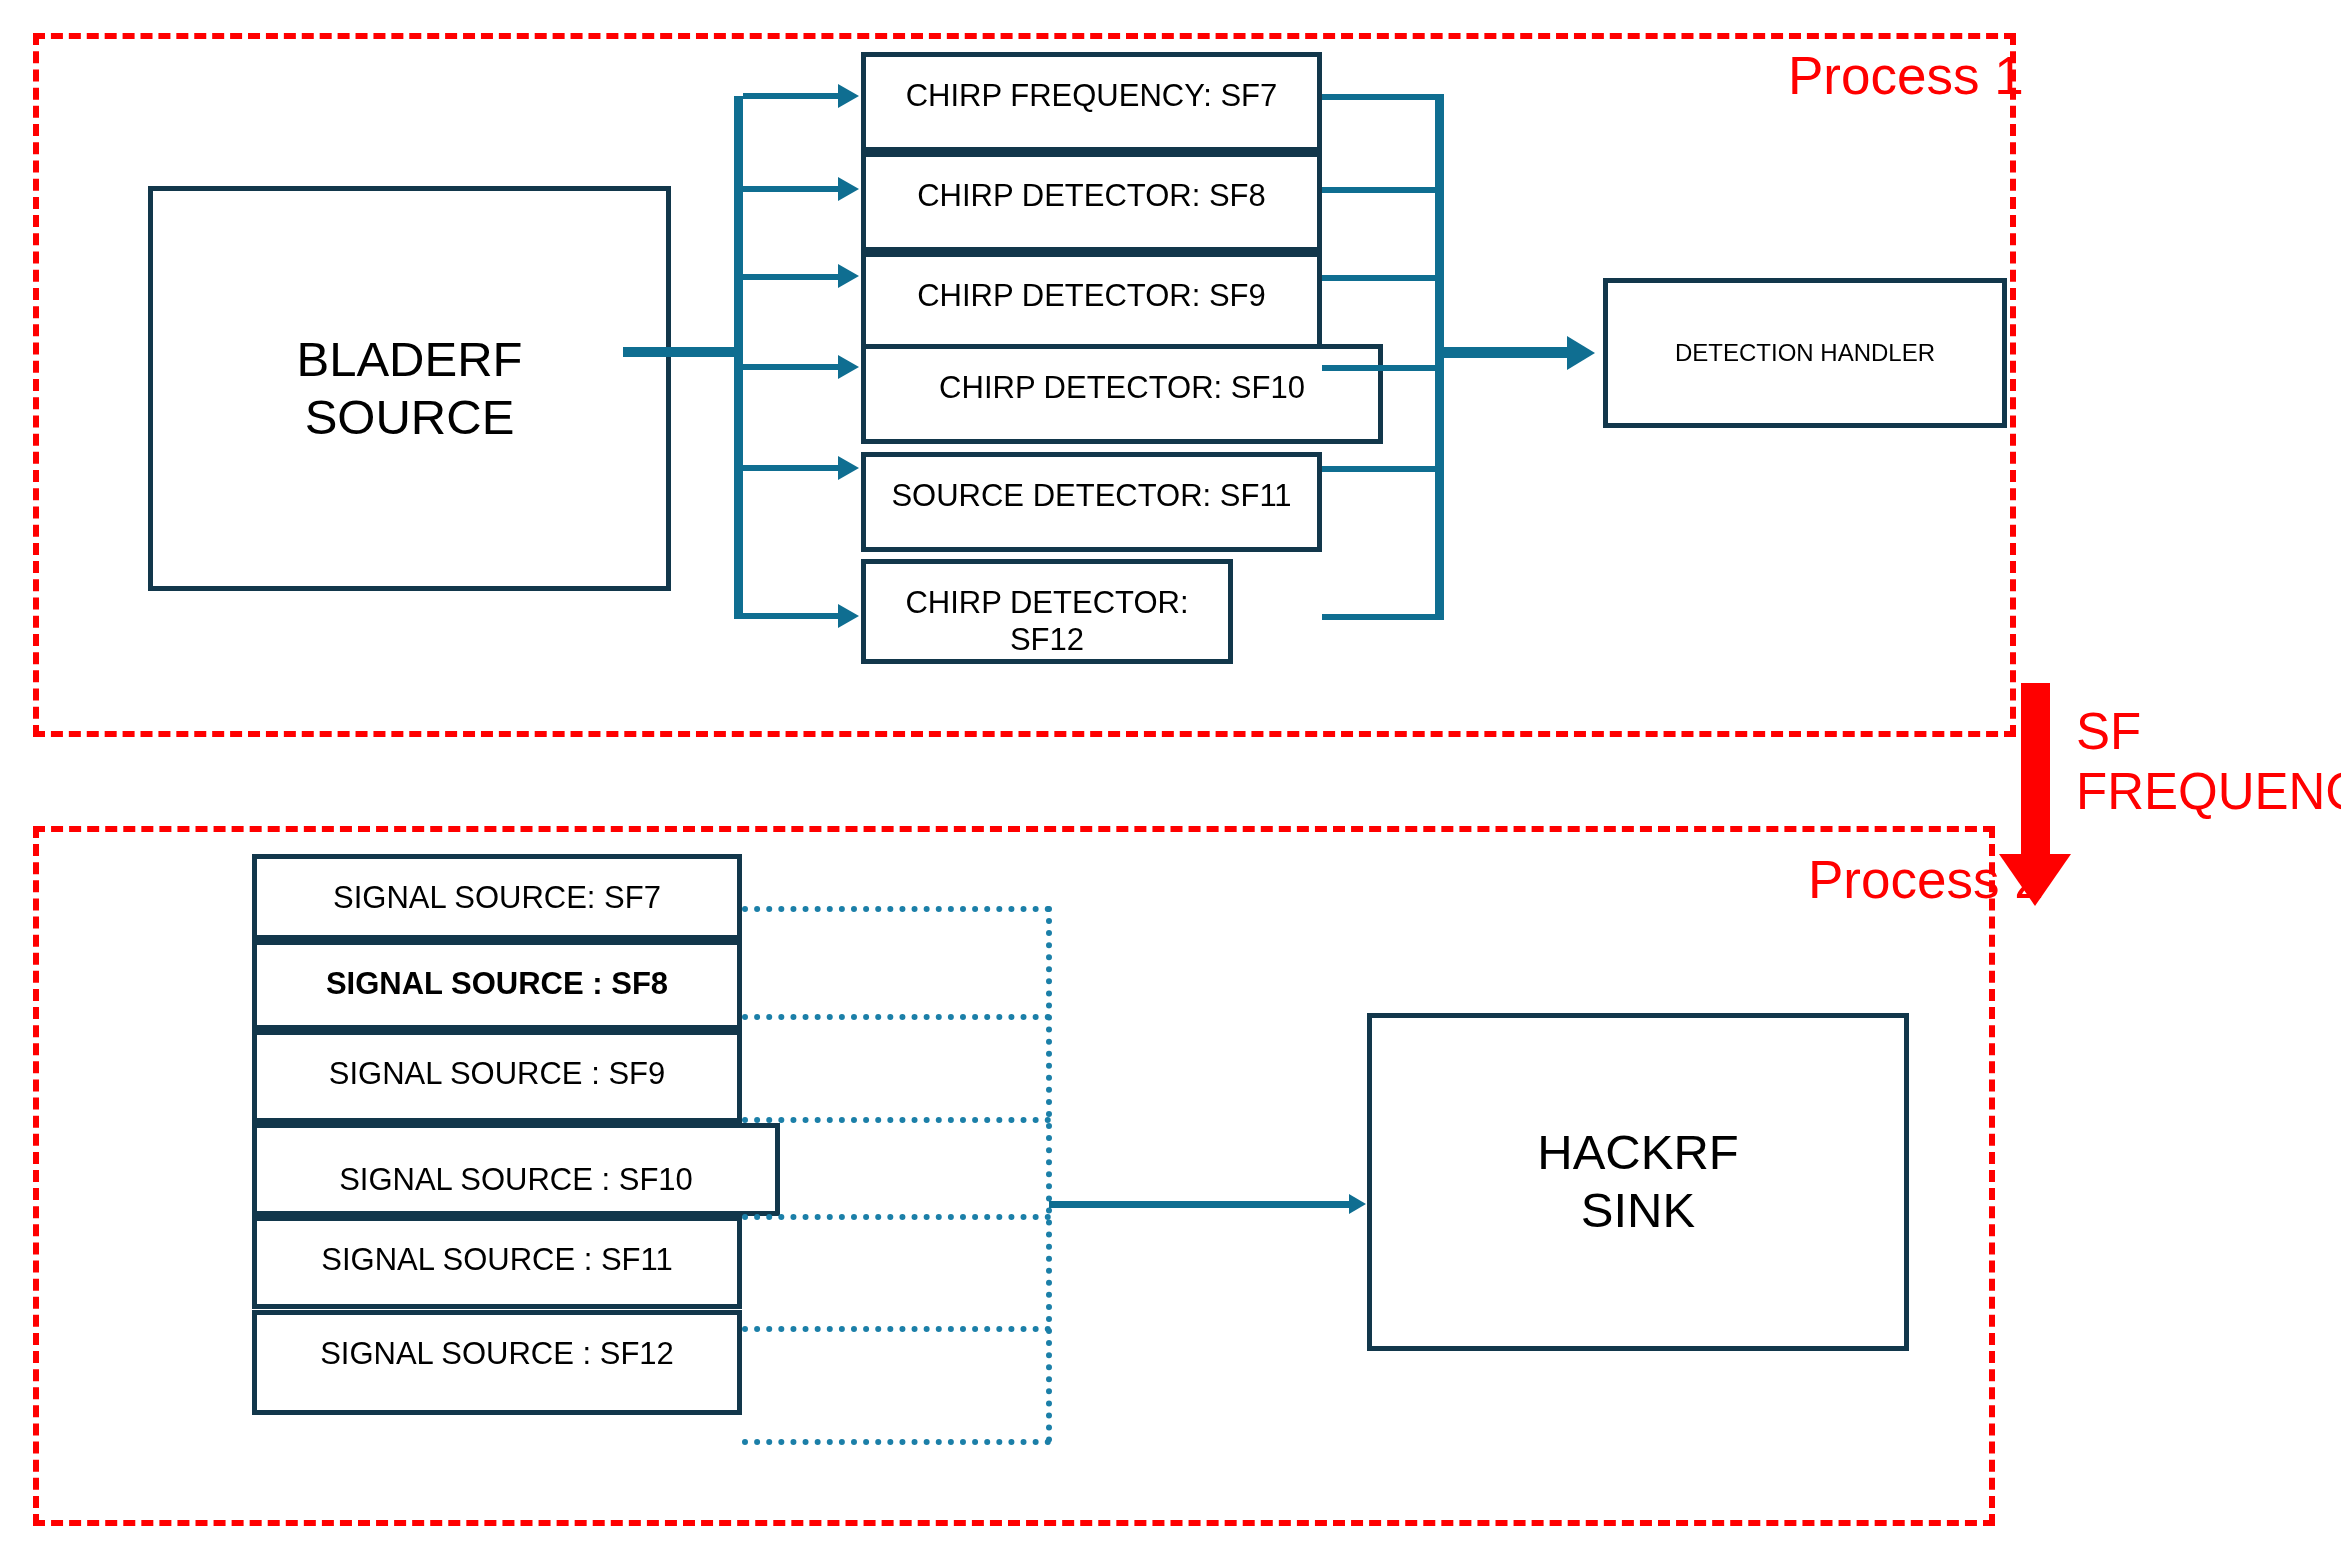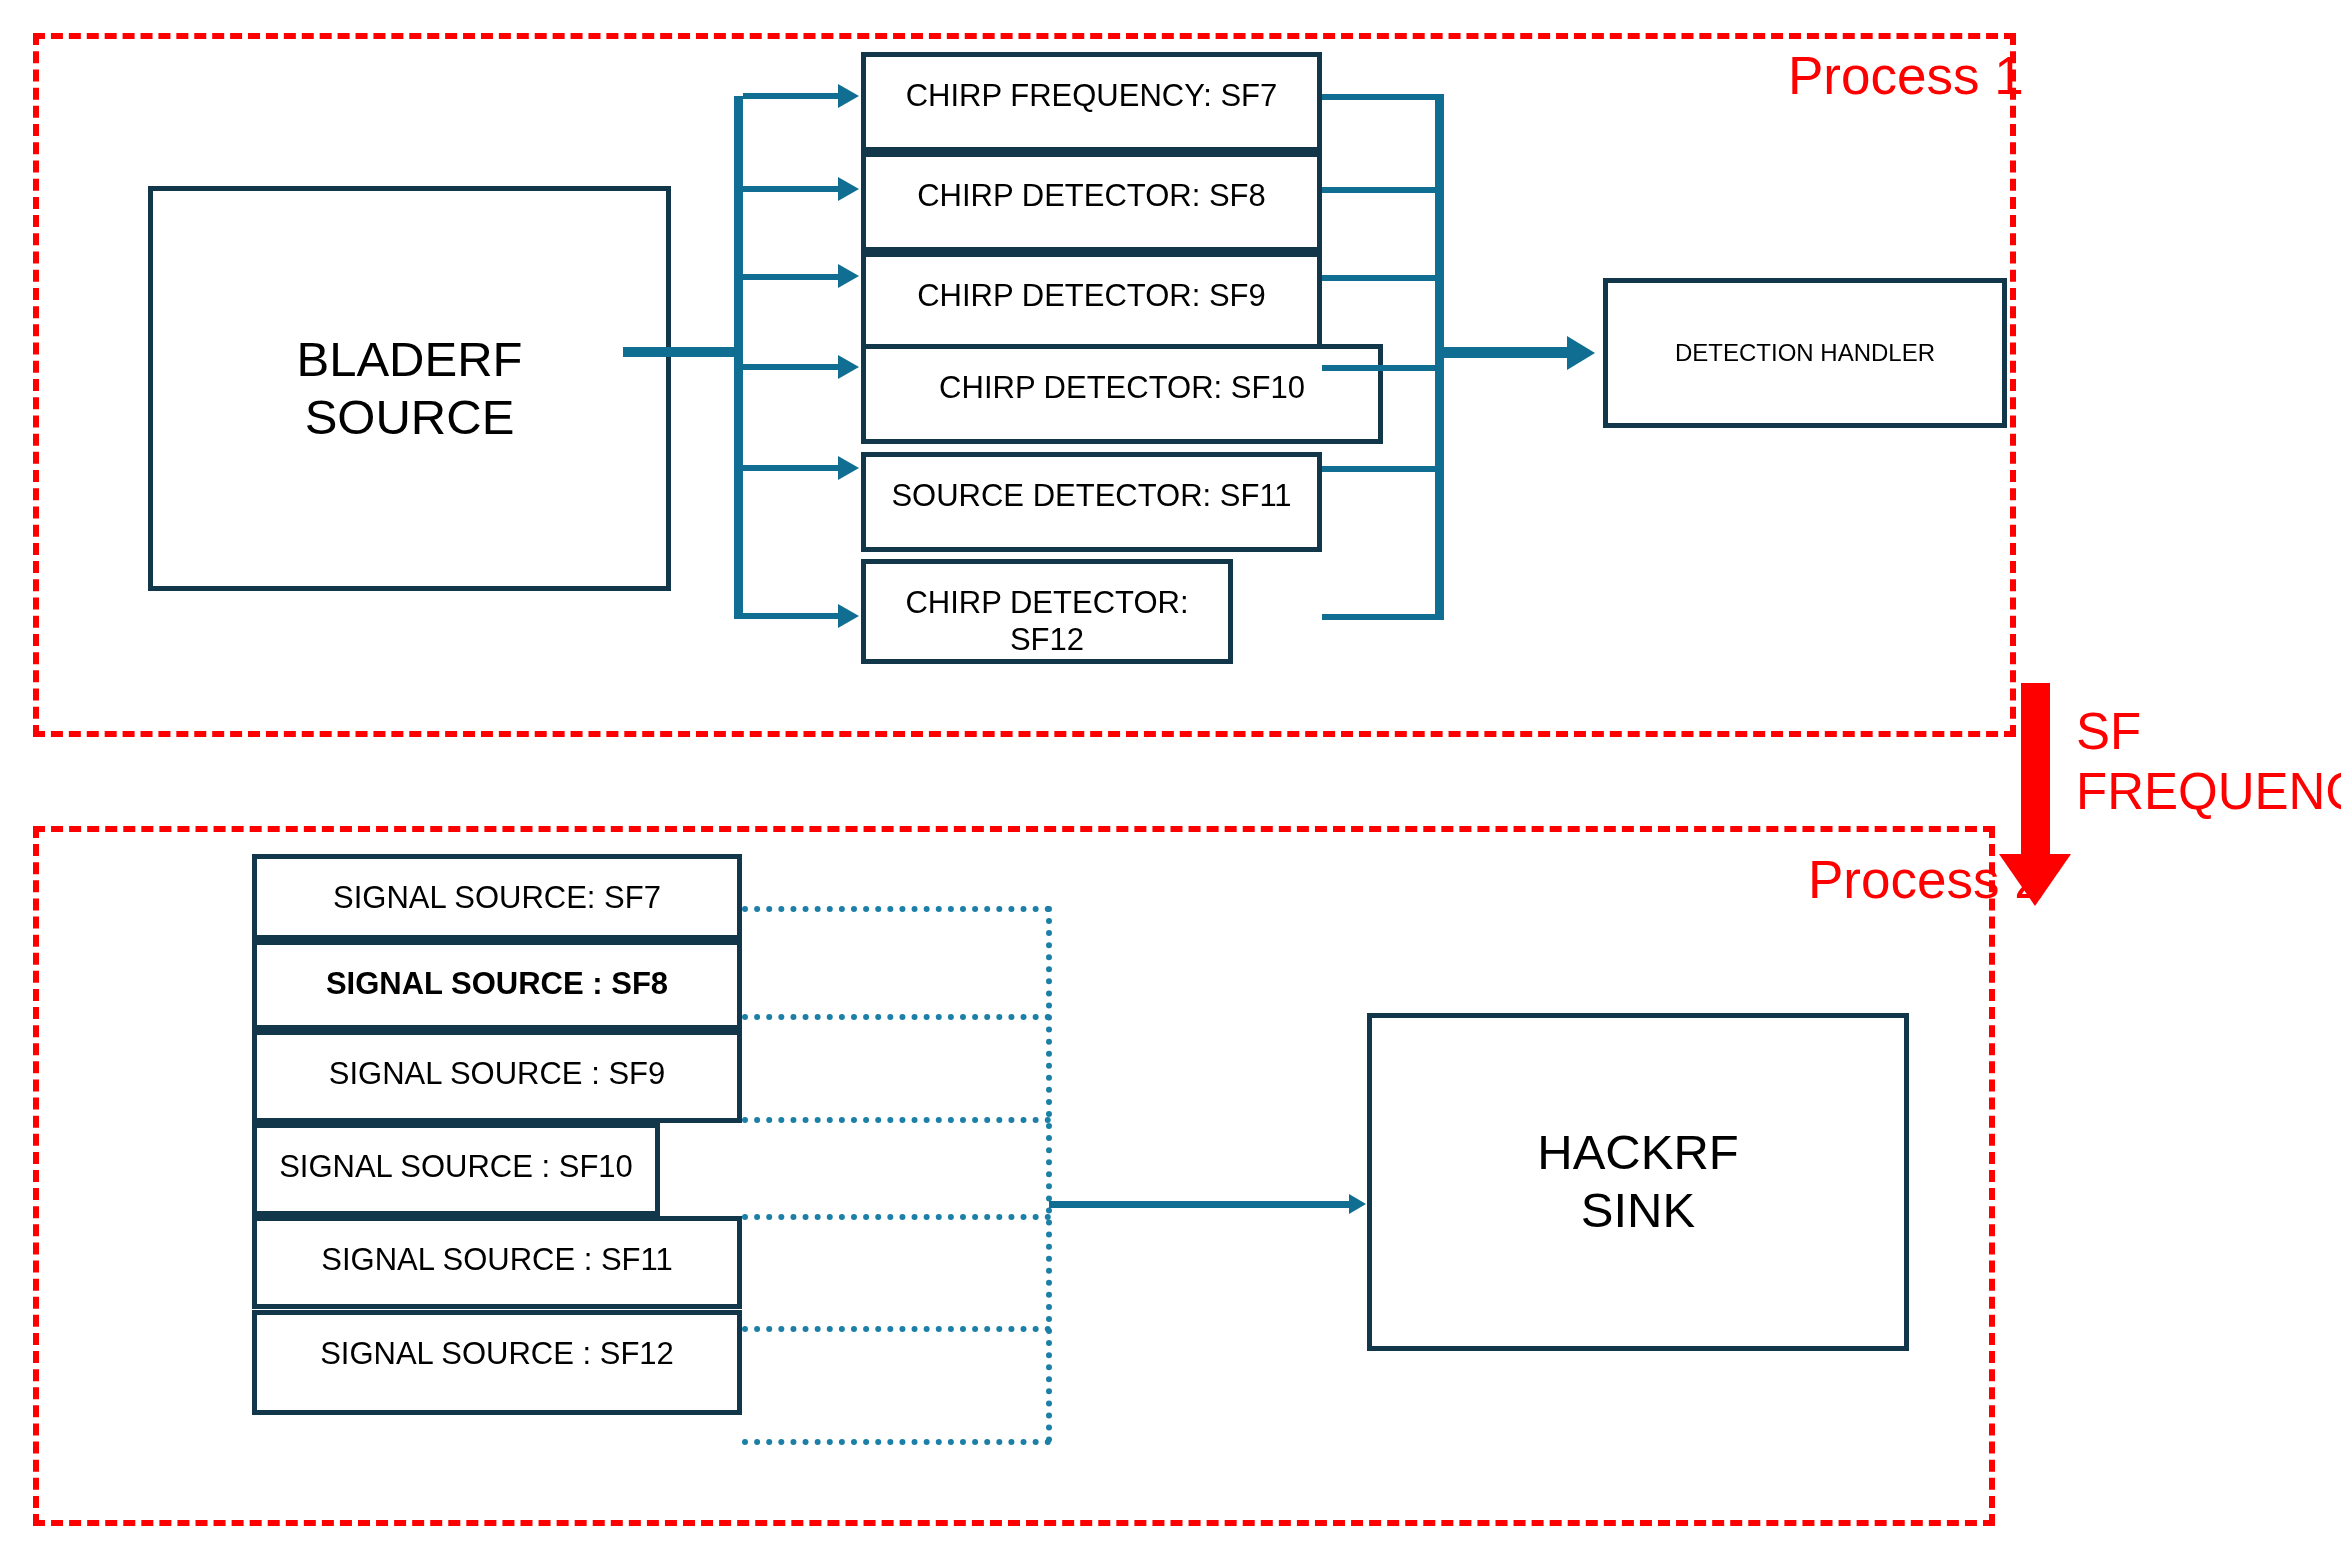--- a/index.html
+++ b/index.html
@@ -201,21 +201,21 @@
 
   <div class="block row-block" style="left:252px; top:854px; width:490px; height:86px;">
     <span class="blabel">SIGNAL SOURCE: SF7</span>
   </div>
   <div class="block row-block" style="left:252px; top:940px; width:490px; height:90px;font-weight:bold;">
     <span class="blabel">SIGNAL SOURCE : SF8</span>
   </div>
   <div class="block row-block" style="left:252px; top:1030px; width:490px; height:93px;">
     <span class="blabel">SIGNAL SOURCE : SF9</span>
   </div>
-  <div class="block row-block" style="left:252px; top:1123px; width:408px; height:93px;">
+  <div class="block row-block" style="left:252px; top:1123px; width:528px; height:93px;align-items:center;">
     <span class="blabel">SIGNAL SOURCE : SF10</span>
   </div>
   <div class="block row-block" style="left:252px; top:1216px; width:490px; height:93px;">
     <span class="blabel">SIGNAL SOURCE : SF11</span>
   </div>
   <div class="block row-block" style="left:252px; top:1310px; width:490px; height:105px;">
     <span class="blabel">SIGNAL SOURCE : SF12</span>
   </div>
 
   <div class="dotline-h" style="left:742px; top:906px; width:309px;"></div>

